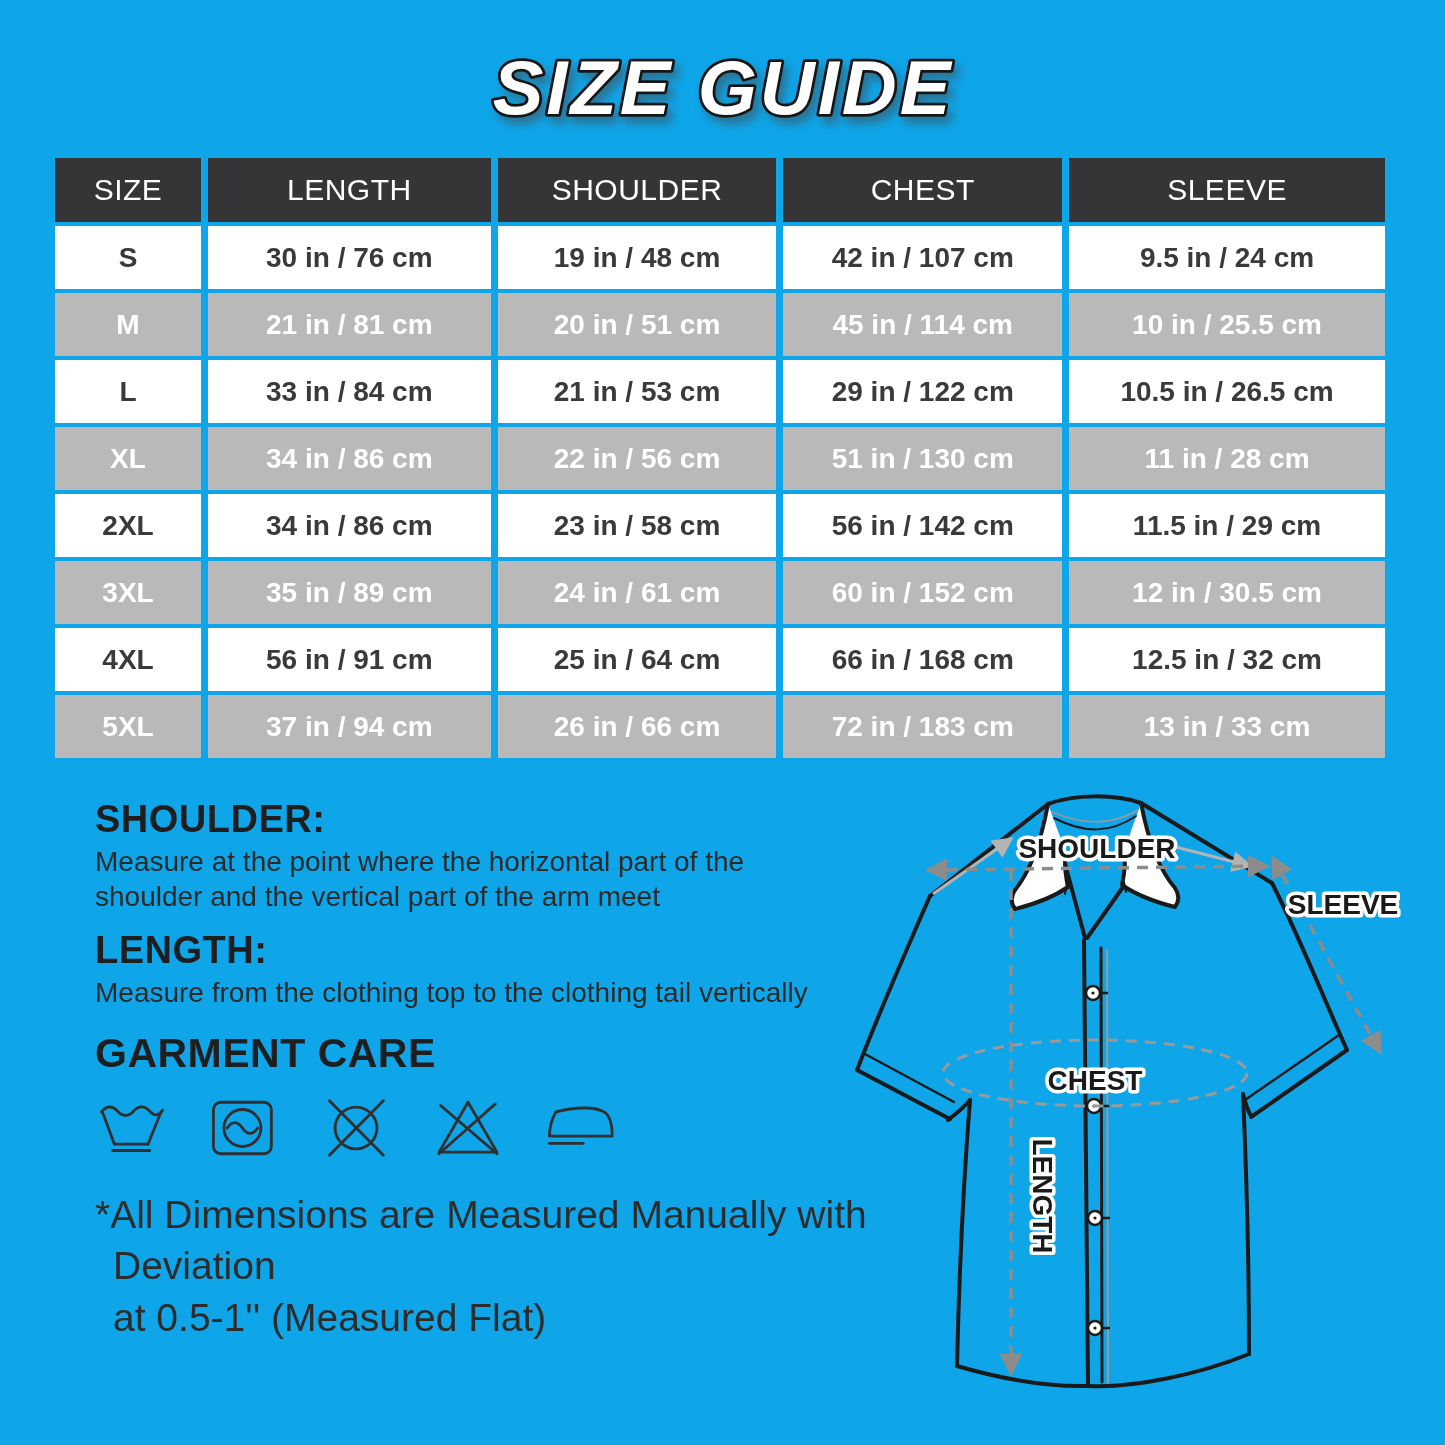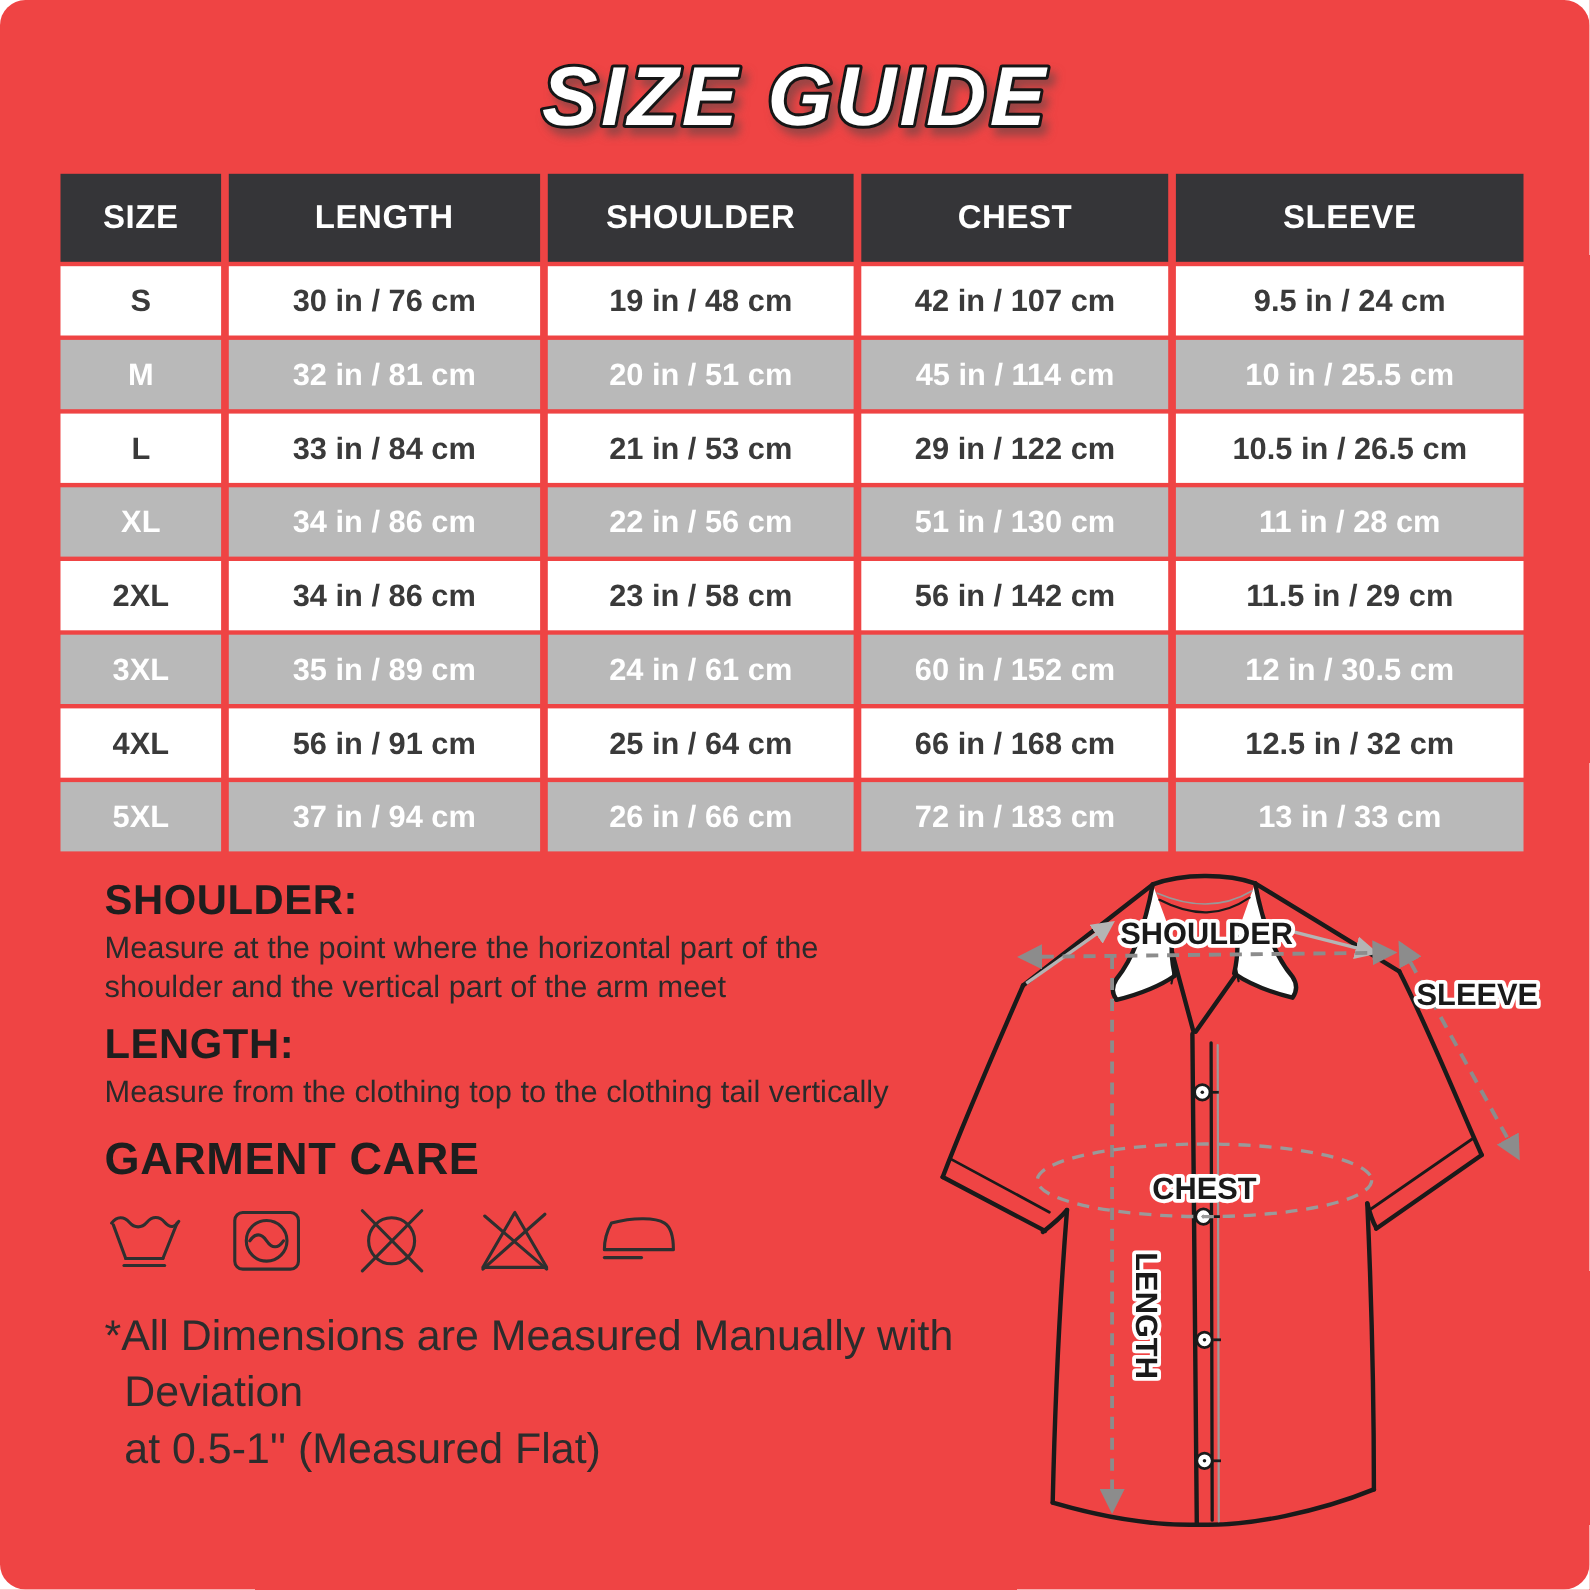--- a/index.html
+++ b/index.html
@@ -1,24 +1,23 @@
 <!DOCTYPE html>
 <html><head>
 <meta charset="utf-8">
 <style>
   * { margin: 0; padding: 0; box-sizing: border-box; }
   html, body { background: #ffffff; }
   .page {
     position: relative;
     width: 1445px;
     height: 1445px;
-    background: #ef4444;
+    background: #0ea5e9;
     overflow: hidden;
     font-family: "Liberation Sans", sans-serif;
-    border-radius: 23px;
   }
 
   
   .title-wrap {
     position: absolute;
     top: 28px;
     left: 50%;
     transform: translateX(-50%);
   }
   .title-wrap svg { filter: drop-shadow(5px 7px 4px rgba(70,70,70,0.5)); }
@@ -35,23 +34,23 @@
   }
   .size-table col.c-size     { width: 11%; }
   .size-table col.c-length   { width: 21.3%; }
   .size-table col.c-shoulder { width: 21%; }
   .size-table col.c-chest    { width: 21%; }
   .size-table col.c-sleeve   { width: 23.8%; }
   .size-table thead th {
     background: #353538;
     color: #ffffff;
     font-size: 30px;
-    font-weight: bold;
+    font-weight: normal;
     letter-spacing: 0.5px;
-    height: 80px;
+    height: 64px;
     text-align: center;
     vertical-align: middle;
   }
   .size-table tbody th,
   .size-table tbody td {
     height: 63px;
     text-align: center;
     vertical-align: middle;
     font-size: 28px;
     font-weight: bold;
@@ -143,21 +142,21 @@
     <tbody>
         <tr>
           <th>S</th>
           <td>30 in / 76 cm</td>
           <td>19 in / 48 cm</td>
           <td>42 in / 107 cm</td>
           <td>9.5 in / 24 cm</td>
         </tr>
         <tr class="shaded">
           <th>M</th>
-          <td>32 in / 81 cm</td>
+          <td>21 in / 81 cm</td>
           <td>20 in / 51 cm</td>
           <td>45 in / 114 cm</td>
           <td>10 in / 25.5 cm</td>
         </tr>
         <tr>
           <th>L</th>
           <td>33 in / 84 cm</td>
           <td>21 in / 53 cm</td>
           <td>29 in / 122 cm</td>
           <td>10.5 in / 26.5 cm</td>

